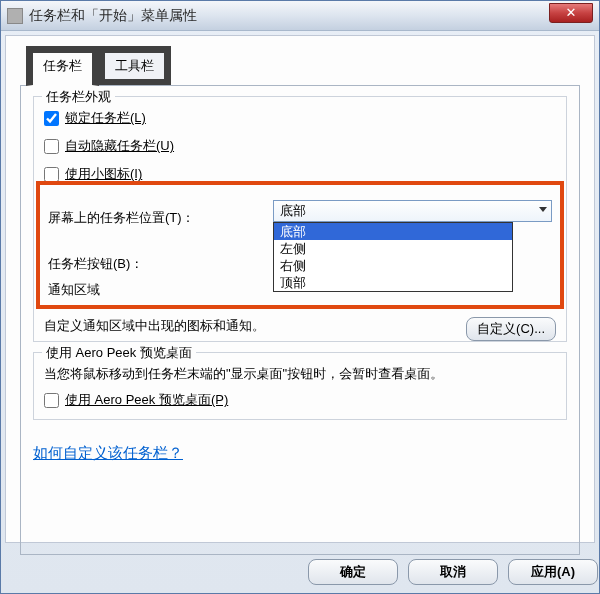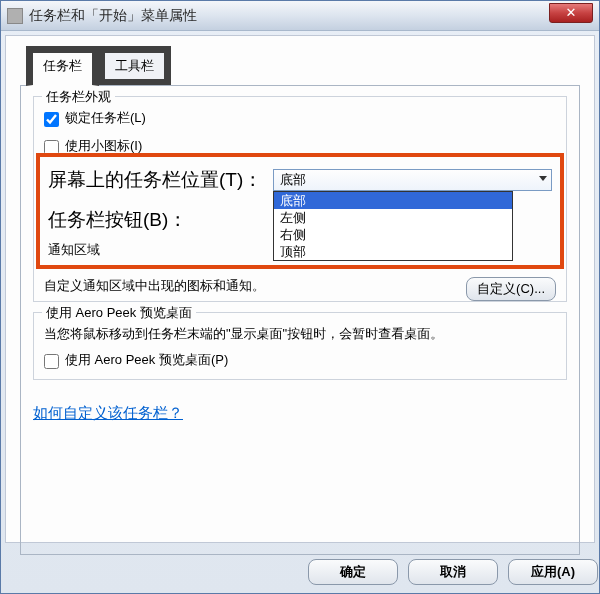--- a/index.html
+++ b/index.html
@@ -95,43 +95,45 @@
     .groupbox-title {
       position: absolute;
       top: -9px;
       left: 8px;
       background: #fdfdfd;
       padding: 0 4px;
       font-size: 13px;
     }
     .checkbox-row {
       display: flex;
-      align-items: flex-end;
+      align-items: center;
       margin-bottom: 10px;
+      text-decoration: underline;
     }
     .checkbox-row input[type="checkbox"] {
       margin-right: 6px;
       width: 15px;
       height: 15px;
     }
     .highlight-box {
       border: 4px solid #e04810;
       padding: 10px 8px 6px 8px;
       margin: -6px -8px 8px -8px;
       position: relative;
     }
     .form-row {
       display: flex;
       align-items: center;
       margin-bottom: 14px;
       position: relative;
     }
     .form-label {
       width: 230px;
-      font-size: 19px;
+      font-size: 13px;
+      margin-top: 14px;
     }
     .combo {
       width: 285px;
       height: 22px;
       border: 1px solid #7a9bc4;
       background: linear-gradient(to bottom, #fefefe 0%, #eef4fb 100%);
       display: flex;
       align-items: center;
       padding-left: 6px;
       position: relative;
@@ -228,20 +230,24 @@
     </div>
 
     <div class="tab-content">
 
       <div class="groupbox" style="padding-bottom:0;">
         <div class="groupbox-title">任务栏外观</div>
 
         <div class="checkbox-row">
           <input type="checkbox" checked="" style="">
           <span>锁定任务栏(L)</span>
+        </div>
+        <div class="checkbox-row">
+          <input type="checkbox" style="">
+          <span>自动隐藏任务栏(U)</span>
         </div>
         <div class="checkbox-row" style="margin-bottom:4px;">
           <input type="checkbox" style="">
           <span>使用小图标(I)</span>
         </div>
 
         <div class="highlight-box">
           <div class="form-row">
             <div class="form-label">屏幕上的任务栏位置(T)：</div>
             <div class="combo">

